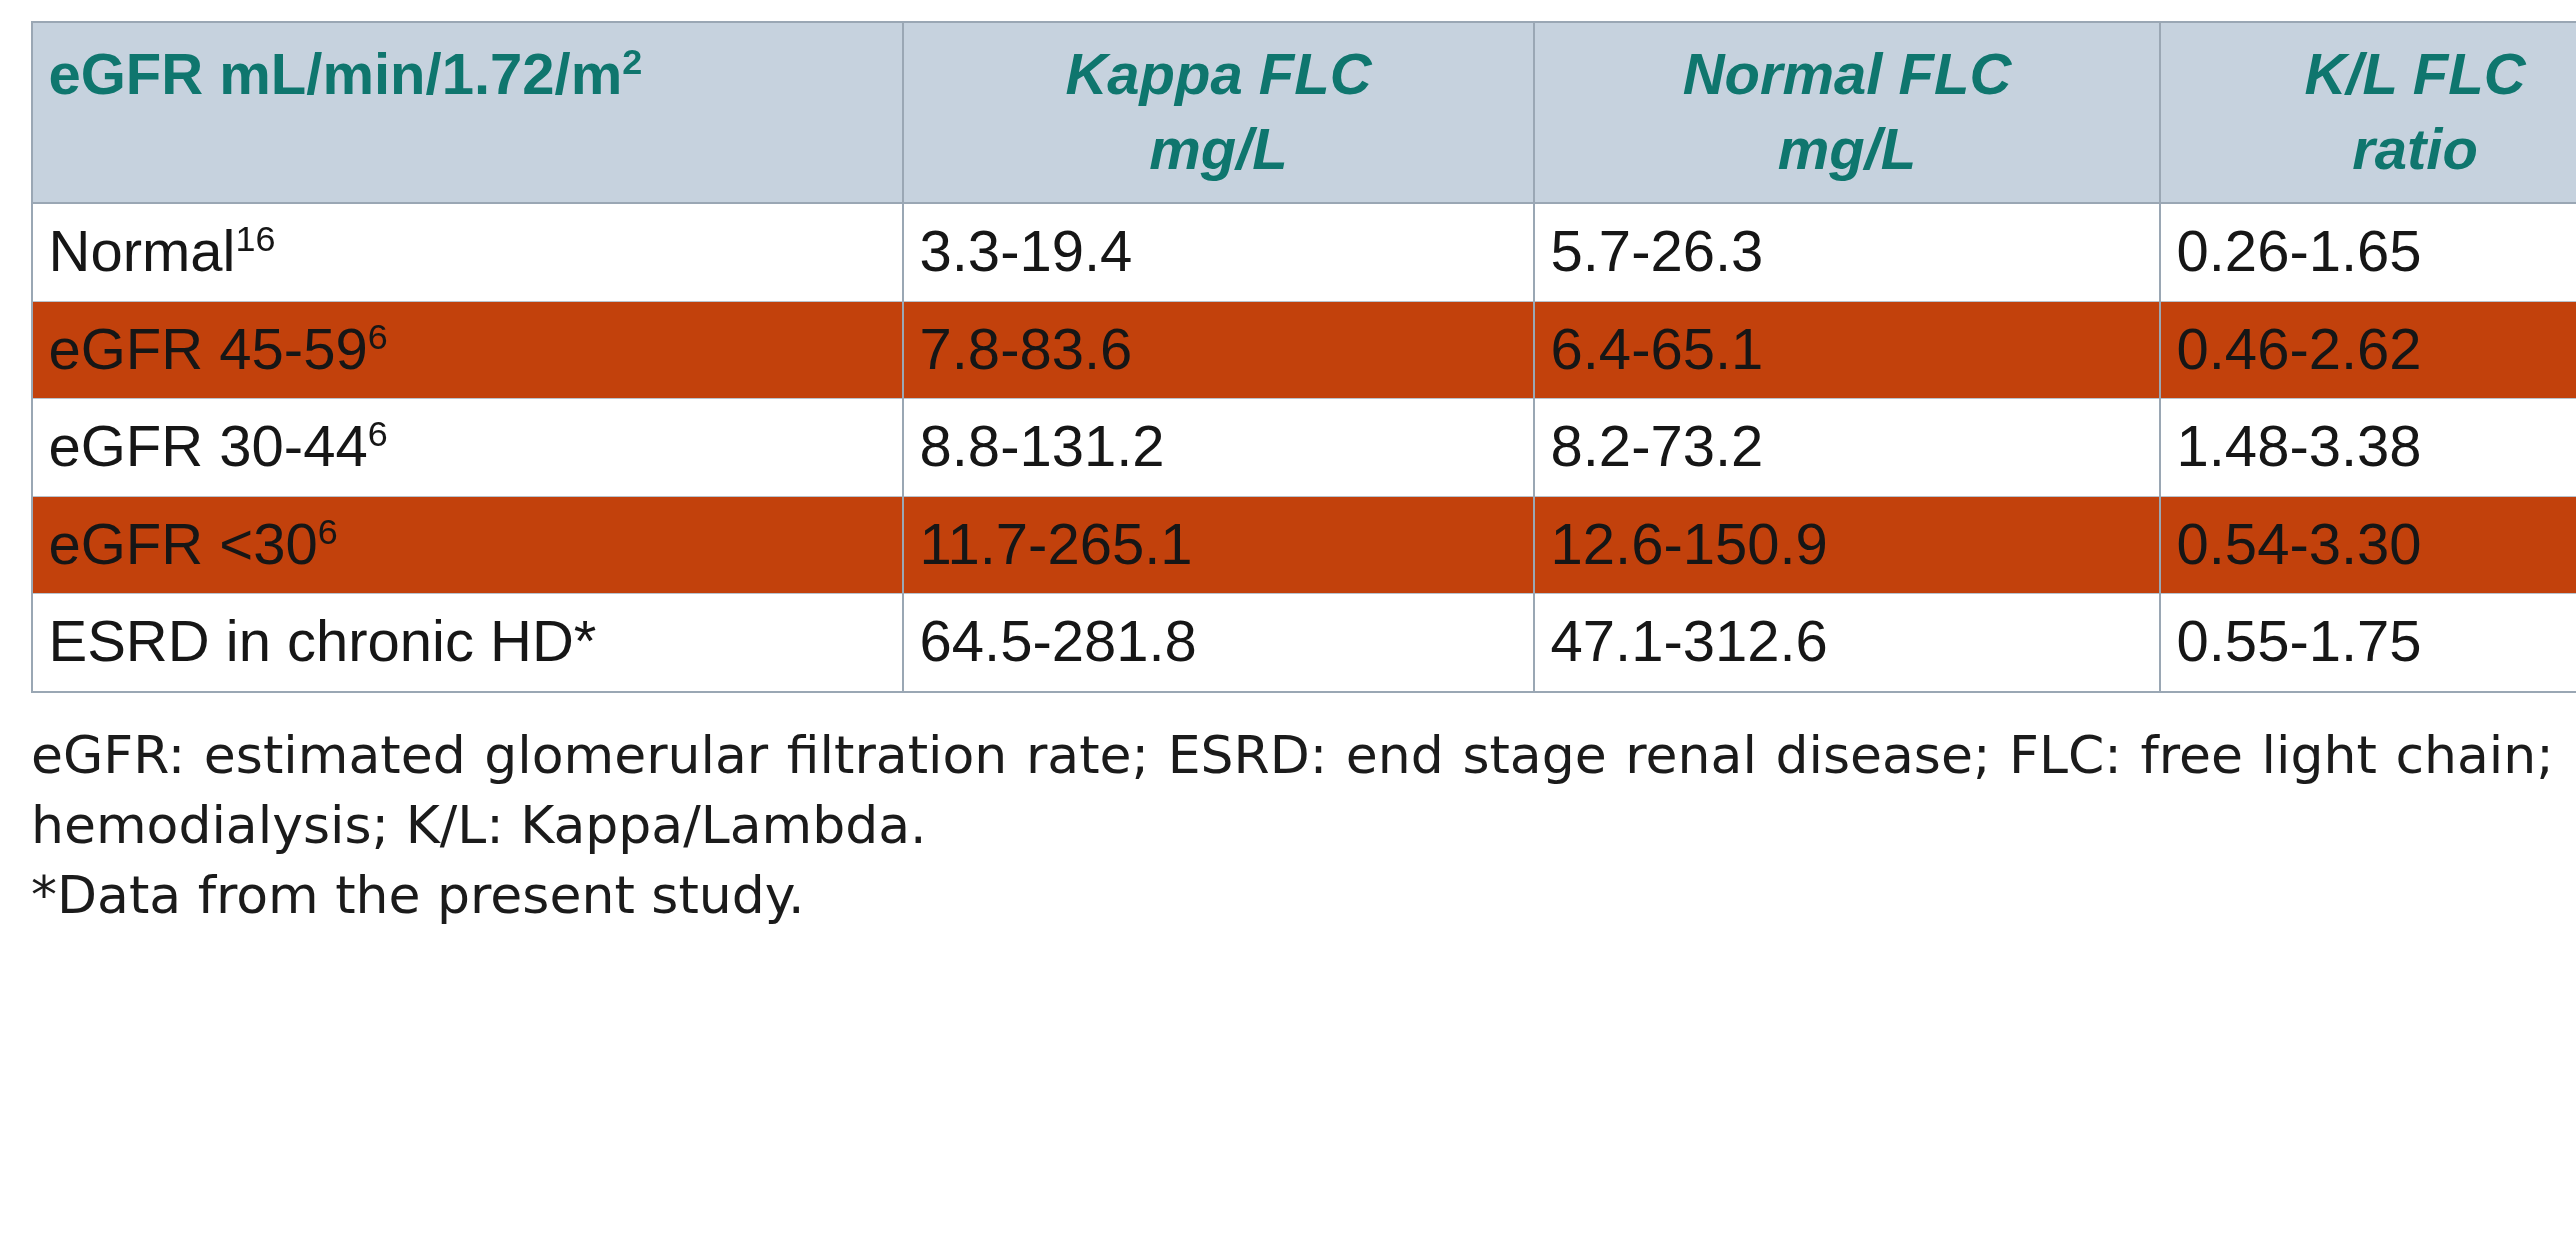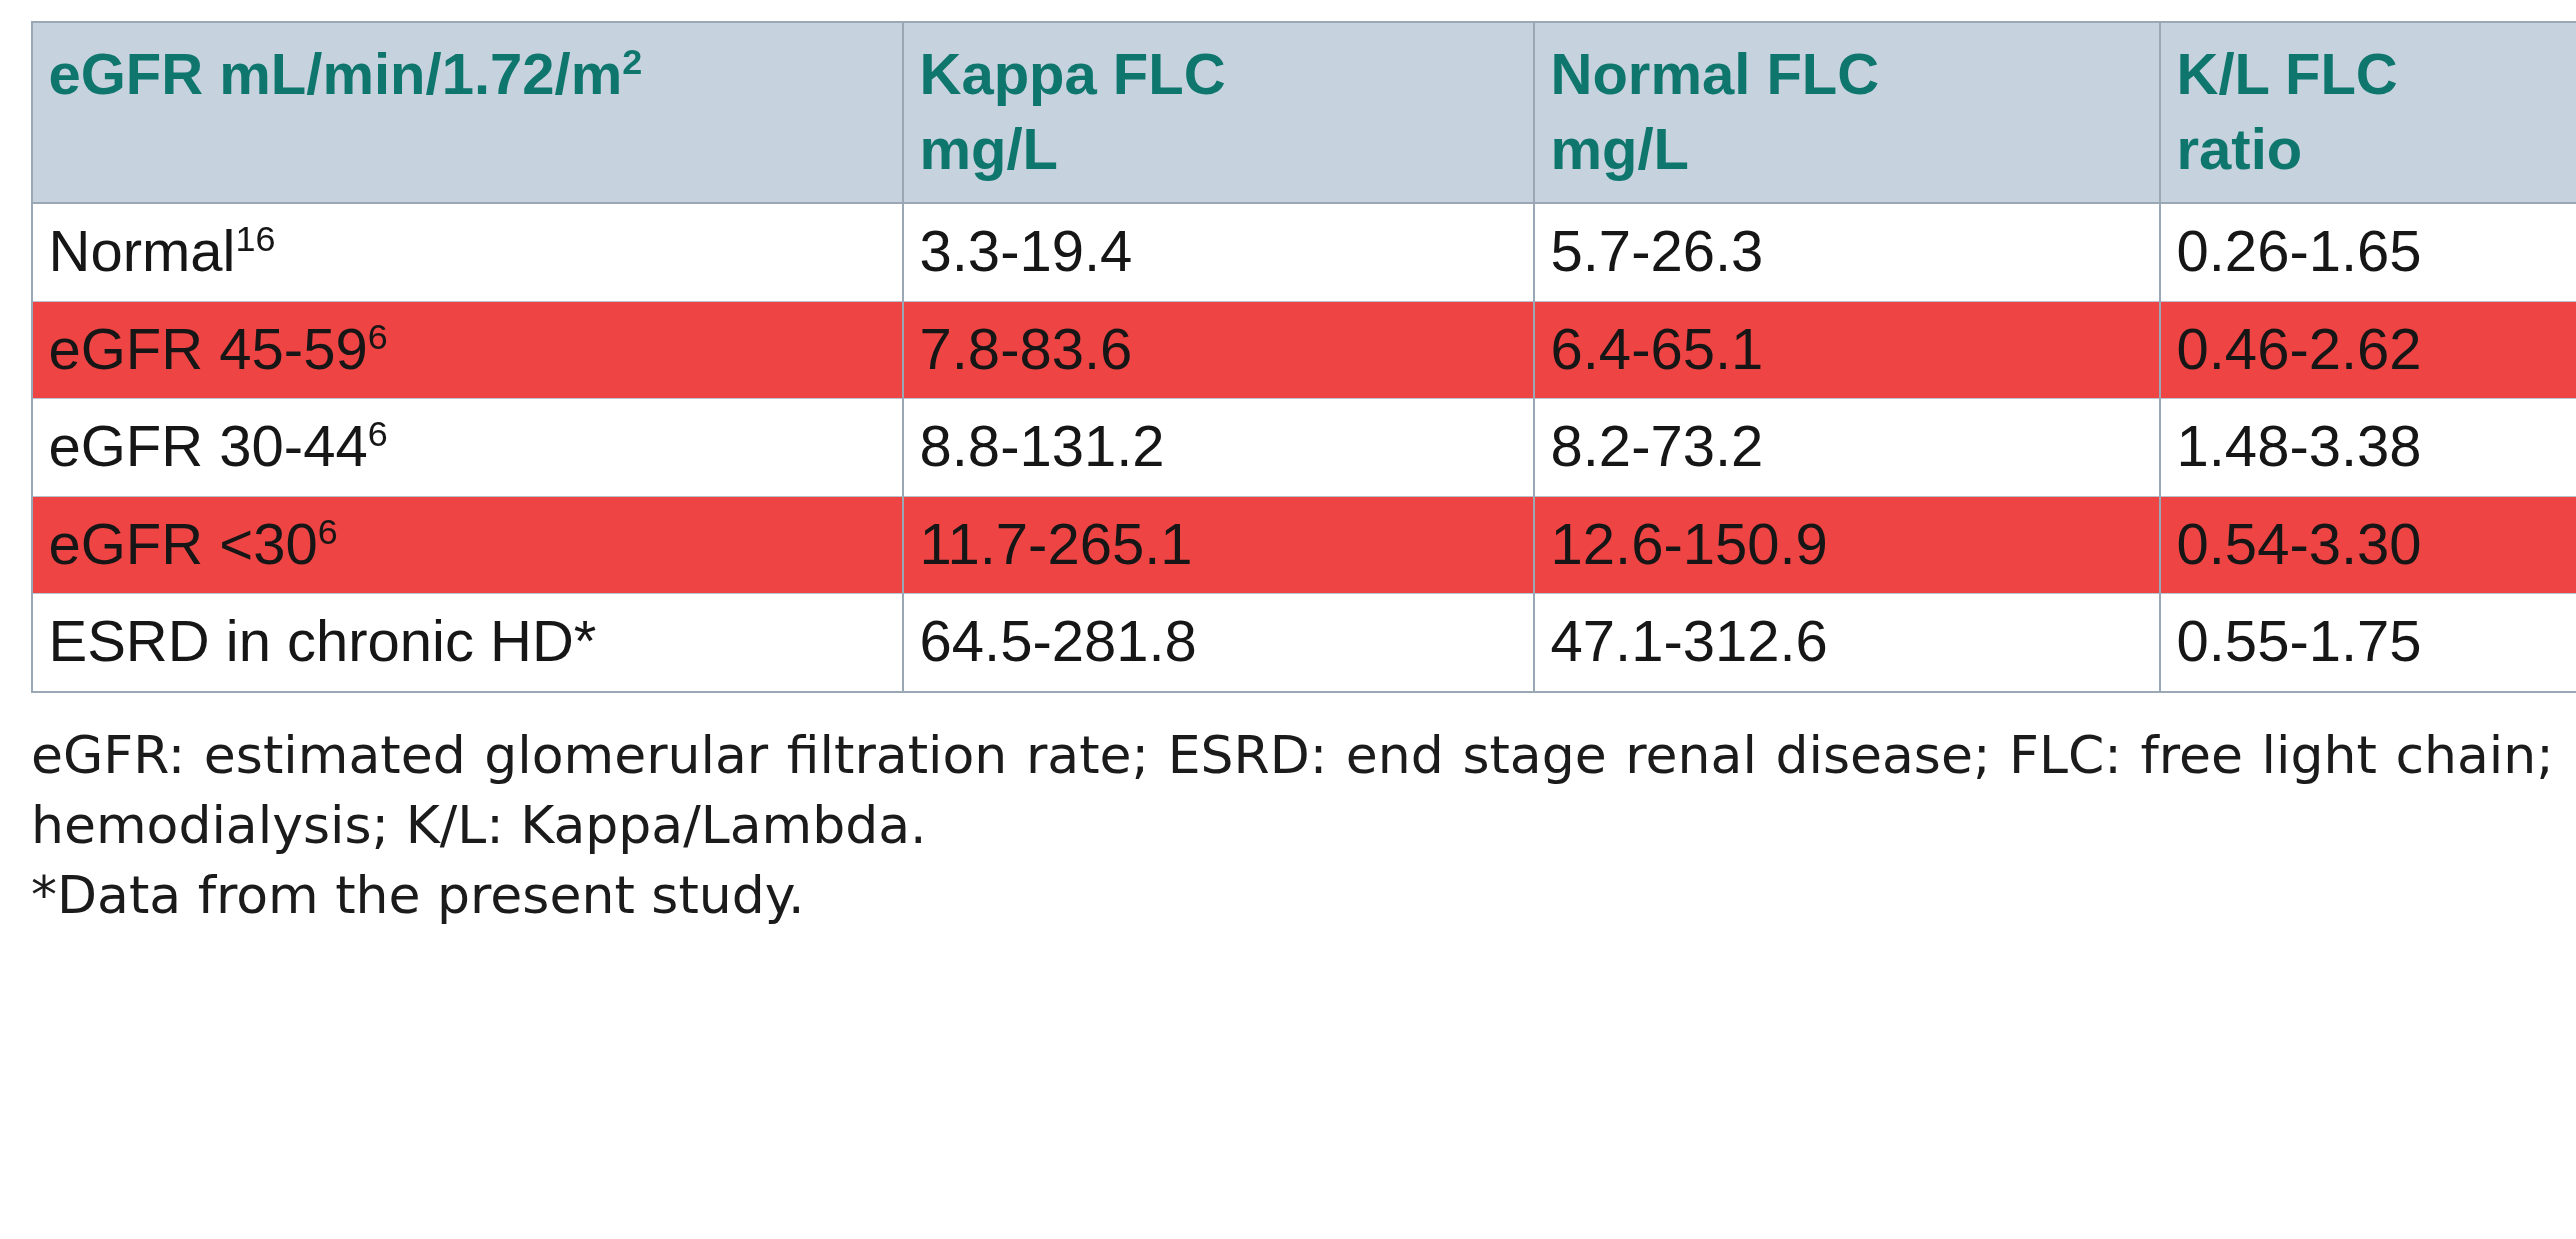--- a/index.html
+++ b/index.html
@@ -40,41 +40,42 @@
     border-right: 2.1px solid #9aa7b4;
     border-bottom: 2.1px solid #9aa7b4;
     padding: 13.4px 15.5px 15.5px 15.5px;
     vertical-align: top;
   }
   thead th:last-child { border-right: none; }
   thead th.left {
     text-align: left;
   }
   thead th.center {
-    text-align: left;
+    text-align: center;
+    font-style: italic;
   }
   thead th sup {
     font-size: 0.62em;
     vertical-align: super;
     line-height: 0;
   }
 
   tbody td {
     font-size: 58px;
     color: #161616;
     border-top: 1.5px solid #b9c3cd;
     border-right: 2.1px solid #9aa7b4;
     padding: 8.2px 15.5px 11.3px 15.5px;
     height: 77px;
     vertical-align: middle;
     background: #ffffff;
     white-space: nowrap;
   }
   tbody td:last-child { border-right: none; }
-  tbody tr.alt td { background: #ef4444; }
+  tbody tr.alt td { background: #c2410c; }
   tbody td.label { text-align: left; }
   tbody td.num { text-align: left; }
   tbody td sup {
     font-size: 0.62em;
     vertical-align: super;
     line-height: 0;
   }
   tbody tr:first-child td { border-top: none; }
 
   .footnote {

